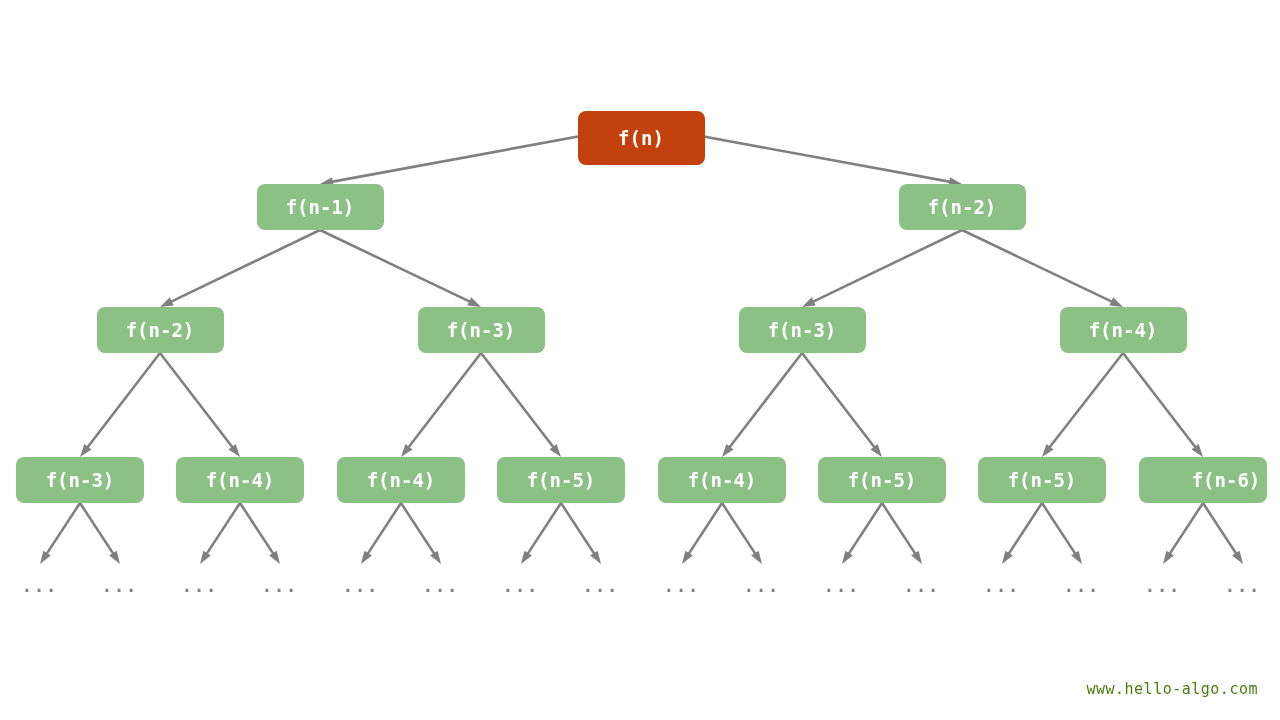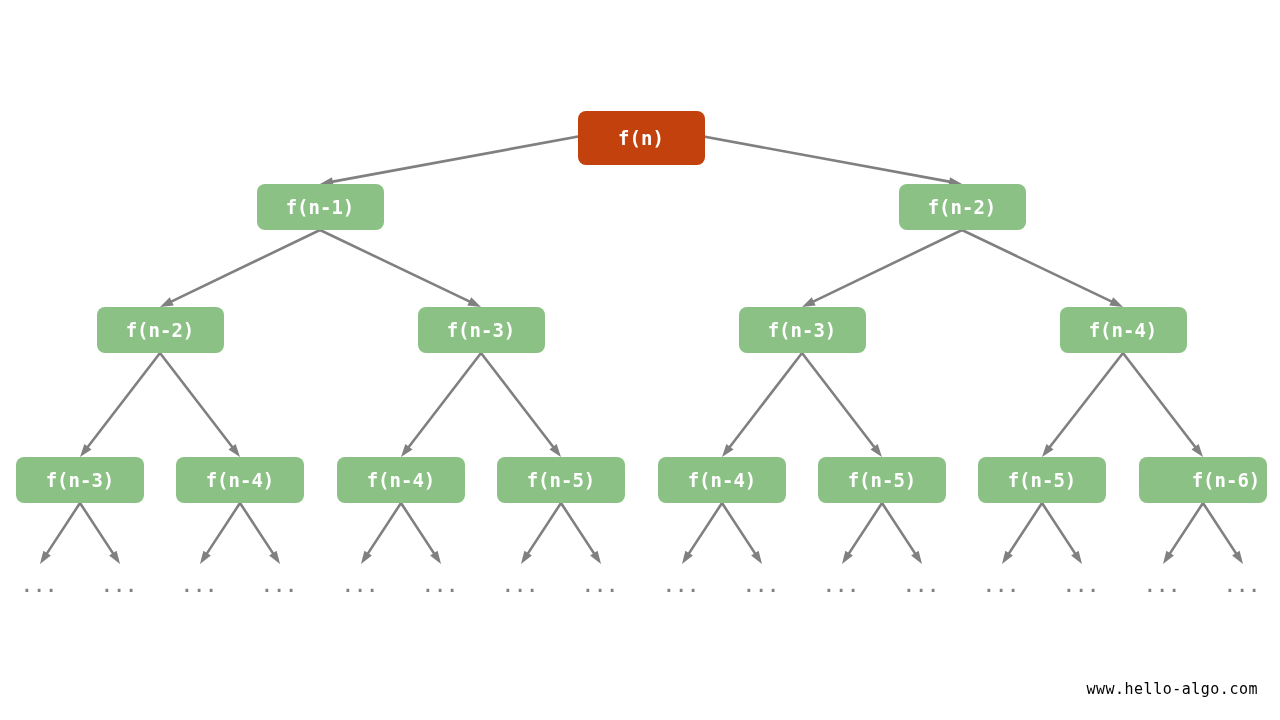--- a/index.html
+++ b/index.html
@@ -258,15 +258,15 @@
       <div class="ellipsis" style="left: 652px; top: 574px; width: 60px; height: 24px; color: rgb(128, 128, 128);">...</div>
       <div class="ellipsis" style="left: 732px; top: 574px; width: 60px; height: 24px; color: rgb(128, 128, 128);">...</div>
       <div class="ellipsis" style="left: 812px; top: 574px; width: 60px; height: 24px; color: rgb(128, 128, 128);">...</div>
       <div class="ellipsis" style="left: 892px; top: 574px; width: 60px; height: 24px; color: rgb(128, 128, 128);">...</div>
       <div class="ellipsis" style="left: 972px; top: 574px; width: 60px; height: 24px; color: rgb(128, 128, 128);">...</div>
       <div class="ellipsis" style="left: 1052px; top: 574px; width: 60px; height: 24px; color: rgb(128, 128, 128);">...</div>
       <div class="ellipsis" style="left: 1133px; top: 574px; width: 60px; height: 24px; color: rgb(128, 128, 128);">...</div>
       <div class="ellipsis" style="left: 1213px; top: 574px; width: 60px; height: 24px; color: rgb(128, 128, 128);">...</div>
     </div>
 
-  <div id="watermark" style="color: #000000;">www.hello-algo.com</div>
+  <div id="watermark" style="color: #4d7c0f;">www.hello-algo.com</div>
 
 </div>
 
 </body></html>

